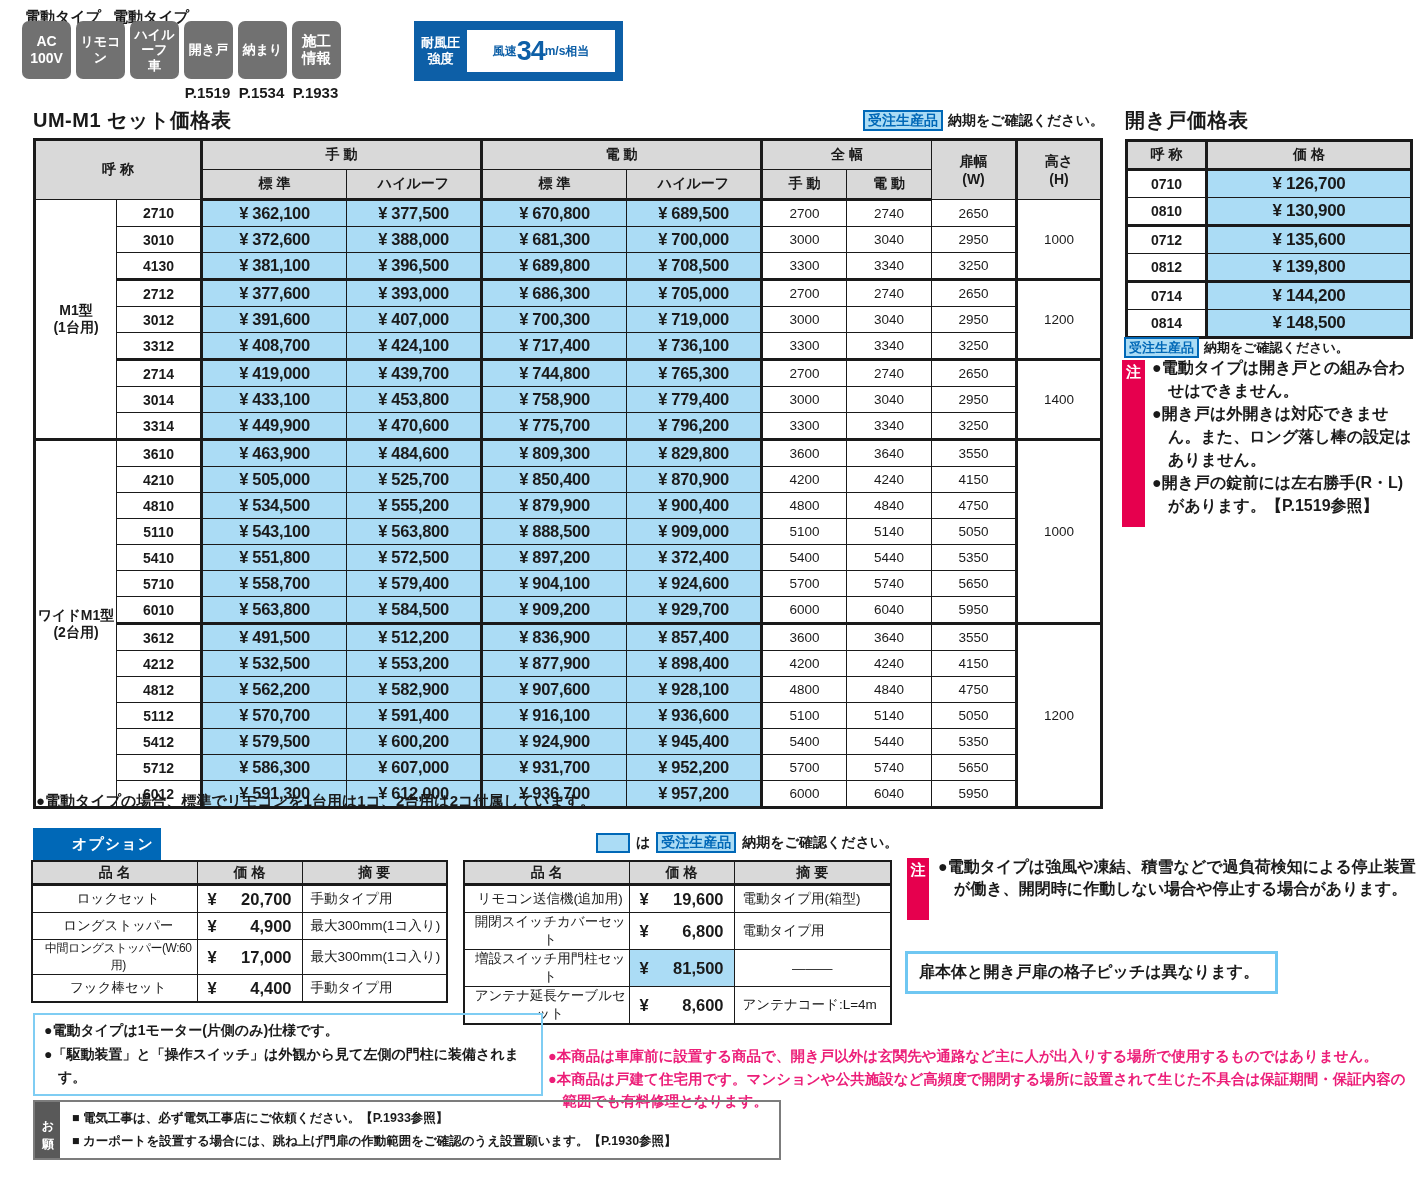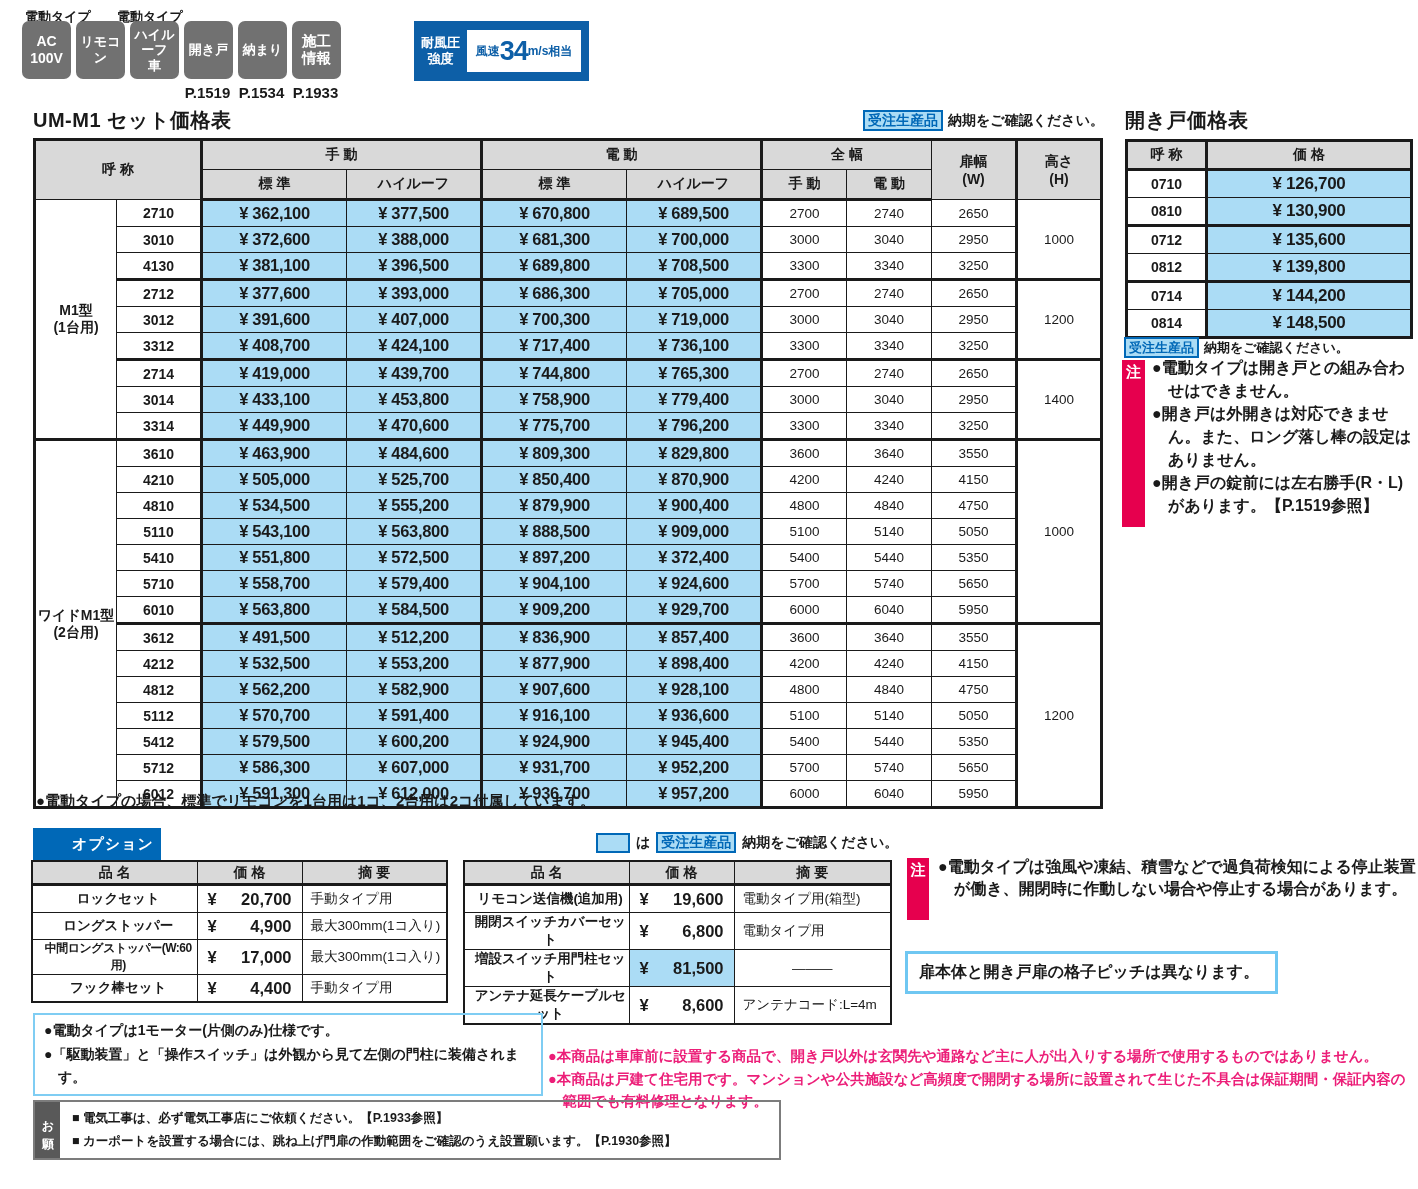--- a/index.html
+++ b/index.html
@@ -2,32 +2,32 @@
 <html><head>
 <meta charset="utf-8">
 <style>
   html,body{margin:0;padding:0;background:#fff;}
   .page{position:relative;width:1418px;height:1189px;background:#fff;overflow:hidden;
         font-family:"Liberation Sans","DejaVu Sans",sans-serif;color:#1a1a1a;}
   .abs{position:absolute;}
   .pre{white-space:pre-line;}
 
   
-  .type-labels{display:flex;gap:26px;font-size:13px;font-weight:bold;}
+  .type-labels{display:flex;gap:12px;font-size:15px;font-weight:bold;}
   .badge-row{display:flex;gap:5px;}
   .badge{width:49px;height:58px;background:#717171;color:#fff;border-radius:7px;
          display:flex;align-items:center;justify-content:center;text-align:center;
          font-weight:bold;font-size:13px;line-height:1.2;}
   .badge.b0{font-size:14px;}
   .badge.b5{font-size:14.5px;}
   .page-refs{display:flex;gap:5px;font-weight:bold;font-size:15px;}
   .page-refs span{width:49px;text-align:center;white-space:nowrap;}
   .wind{display:flex;align-items:center;background:#0d5fa7;gap:7px;padding:0 8px 0 7px;height:60px;}
   .wind-label{color:#fff;font-weight:bold;font-size:13px;line-height:16px;text-align:center;}
-  .wind-box{background:#fff;color:#0d5fa7;width:114px;height:42px;display:flex;
+  .wind-box{background:#fff;color:#0d5fa7;width:148px;height:42px;display:flex;
             align-items:center;justify-content:center;font-weight:bold;}
   .w-sm{font-size:12px;} .w-big{font-size:27px;line-height:1;letter-spacing:-1px;}
 
   
   .sec-title{font-size:20px;font-weight:600;letter-spacing:0.5px;}
   .order-note{display:flex;align-items:center;gap:5px;font-size:14px;font-weight:bold;}
   .order-badge{background:#abdcf5;color:#0068b7;border:2px solid #0068b7;font-weight:bold;
                font-size:14px;line-height:17px;padding:0 3px;display:inline-block;}
   .order-note.small, .order-note.small .order-badge{font-size:13px;}
 
@@ -44,21 +44,21 @@
   .grp{font-size:14px;font-weight:600;line-height:17px;}
   .bR2{border-right:3px solid #1a1a1a !important;}
   tr.thick-top td{border-top:3px solid #1a1a1a;}
   .door-table thead th{height:26px;}
   .door-table tbody td{height:26px;}
   .door-table .price{font-size:17px;}
 
   .opt-table{border:2.5px solid #1a1a1a;}
   .opt-table thead th{height:21px;font-size:14px;}
   .opt-table tbody td{height:26px;}
-  .o-name{text-align:right;padding-left:7px !important;font-size:13.5px;font-weight:700;}
+  .o-name{text-align:right;padding-left:7px !important;font-size:13.5px;font-weight:400;}
   .o-name.tight{font-size:12px;letter-spacing:-0.5px;}
   .o-price{font-weight:bold;font-size:16.5px;}
   .o-price .yen{display:flex;justify-content:space-between;padding:0 10px;}
   .o-note{text-align:left !important;padding-left:8px !important;font-size:13.5px;}
   .o-note.center{text-align:center !important;padding-left:0 !important;}
   .hl{background:#abdcf5;}
 
   
   .flag{background:#e6004e;color:#fff;font-weight:bold;font-size:15px;text-align:center;padding-top:3px;box-sizing:border-box;}
   ul.notes{margin:0;padding:0;list-style:none;}

